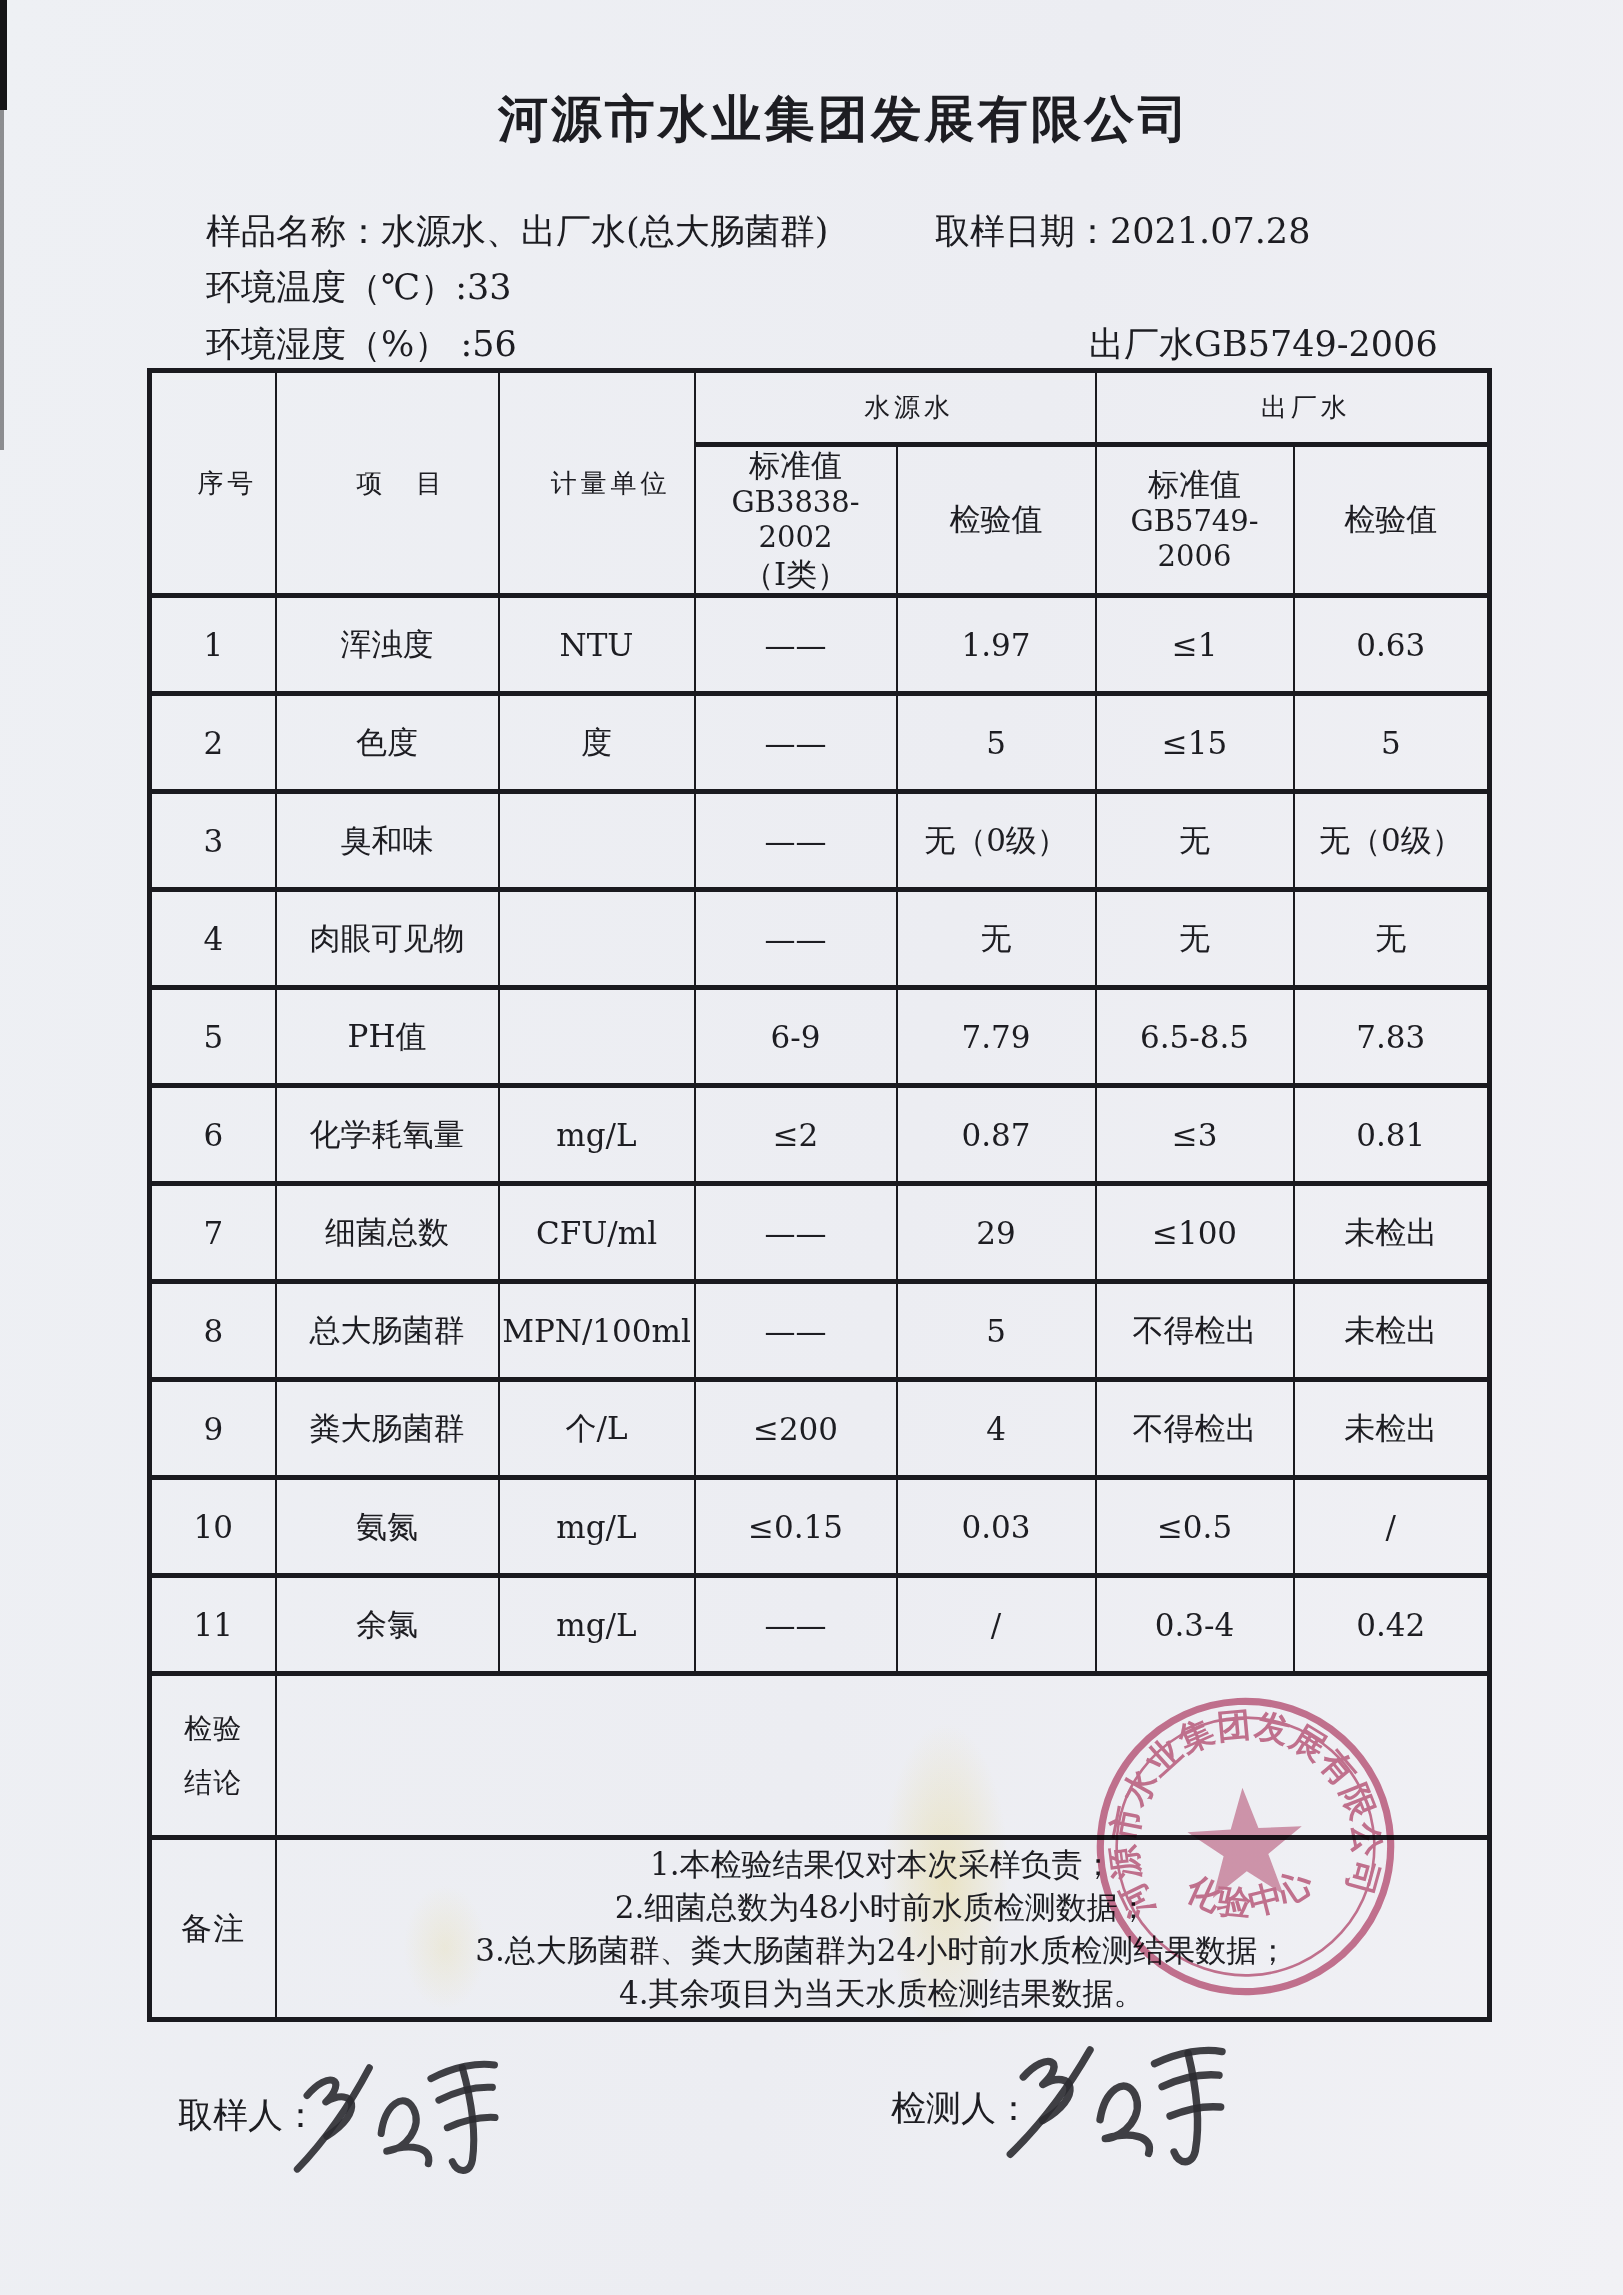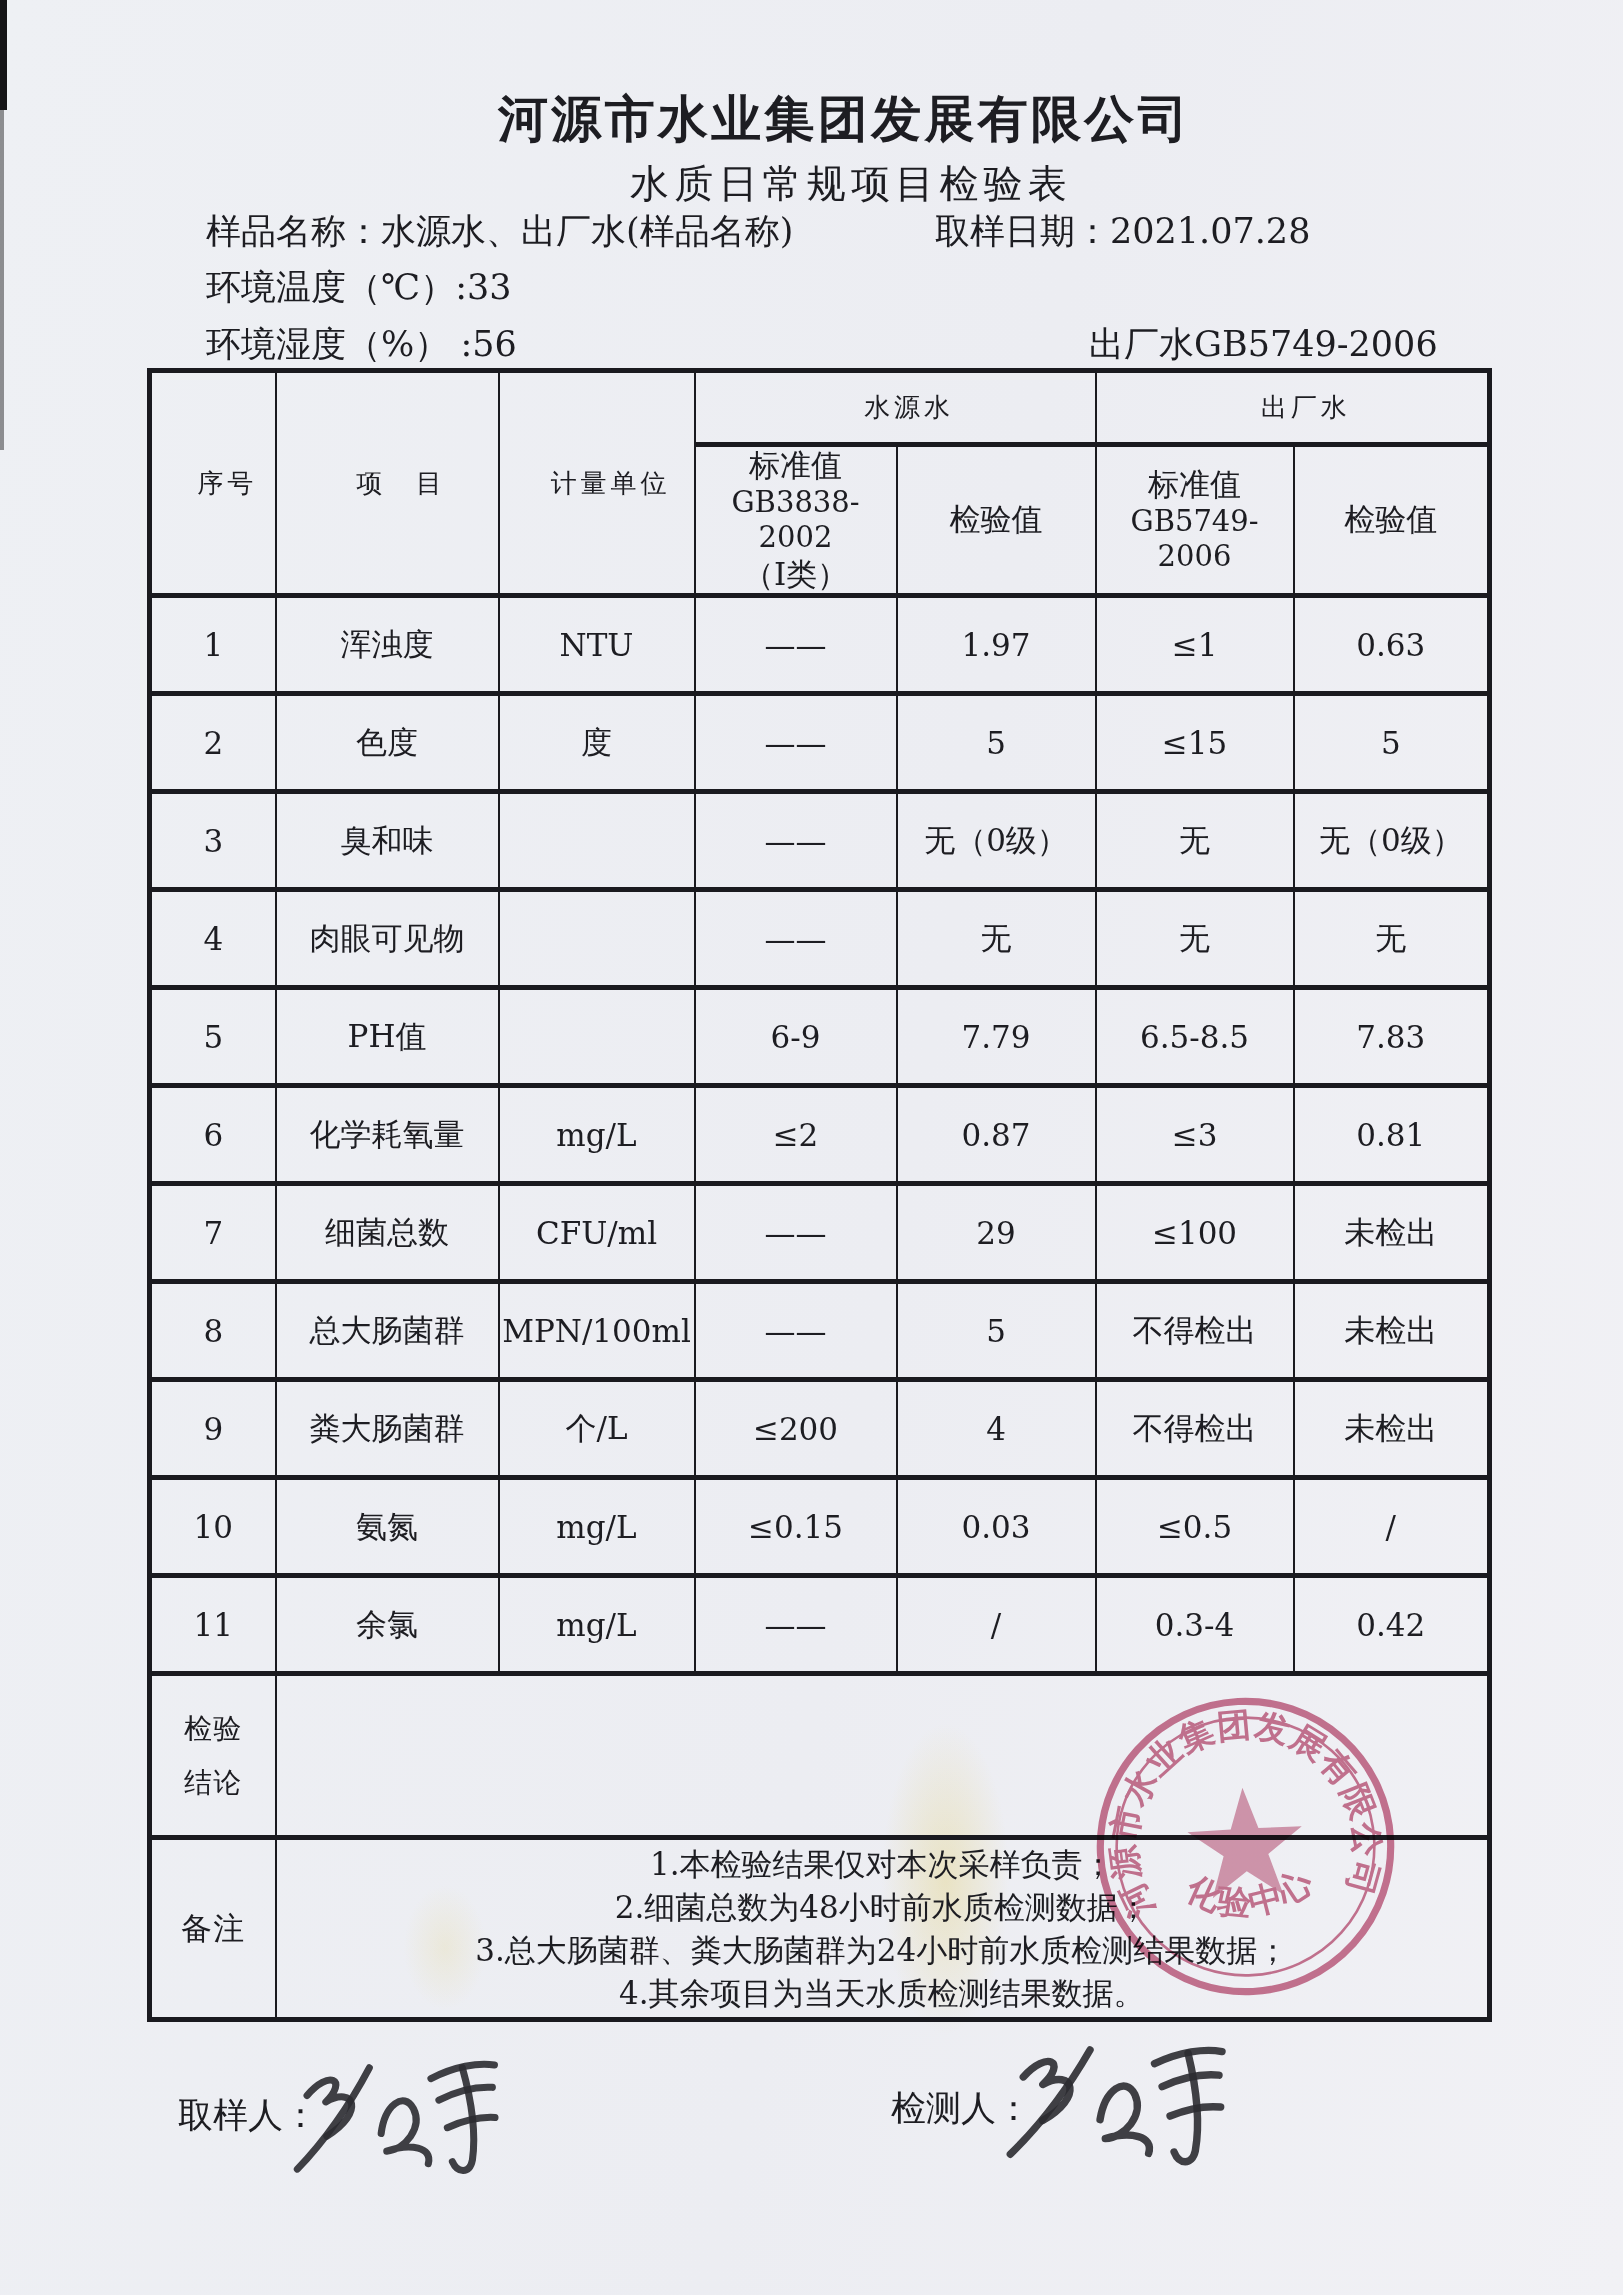--- a/index.html
+++ b/index.html
@@ -83,23 +83,22 @@
 <body>
 
 <div class="page">
 
   <div class="scan-strip-1"></div>
   <div class="scan-strip-2"></div>
   <div class="stain-1"></div>
   <div class="stain-2"></div>
 
   <div class="company-title">河源市水业集团发展有限公司</div>
-  <div class="form-title">水质日常规项目检验表</div>
-
-  <div class="info info-sample"><span>样品名称：</span><span>水源水、出厂水(样品名称)</span></div>
+
+  <div class="info info-sample"><span>样品名称：</span><span>水源水、出厂水(总大肠菌群)</span></div>
   <div class="info info-date"><span>取样日期：</span><span>2021.07.28</span></div>
   <div class="info info-temp">环境温度（℃）:33</div>
   <div class="info info-humidity">环境湿度（%） :56</div>
   <div class="info info-outlet">出厂水GB5749-2006</div>
 
   <table class="report">
     <colgroup>
       <col style="width:126px">
         <col style="width:223px">
         <col style="width:196px">

